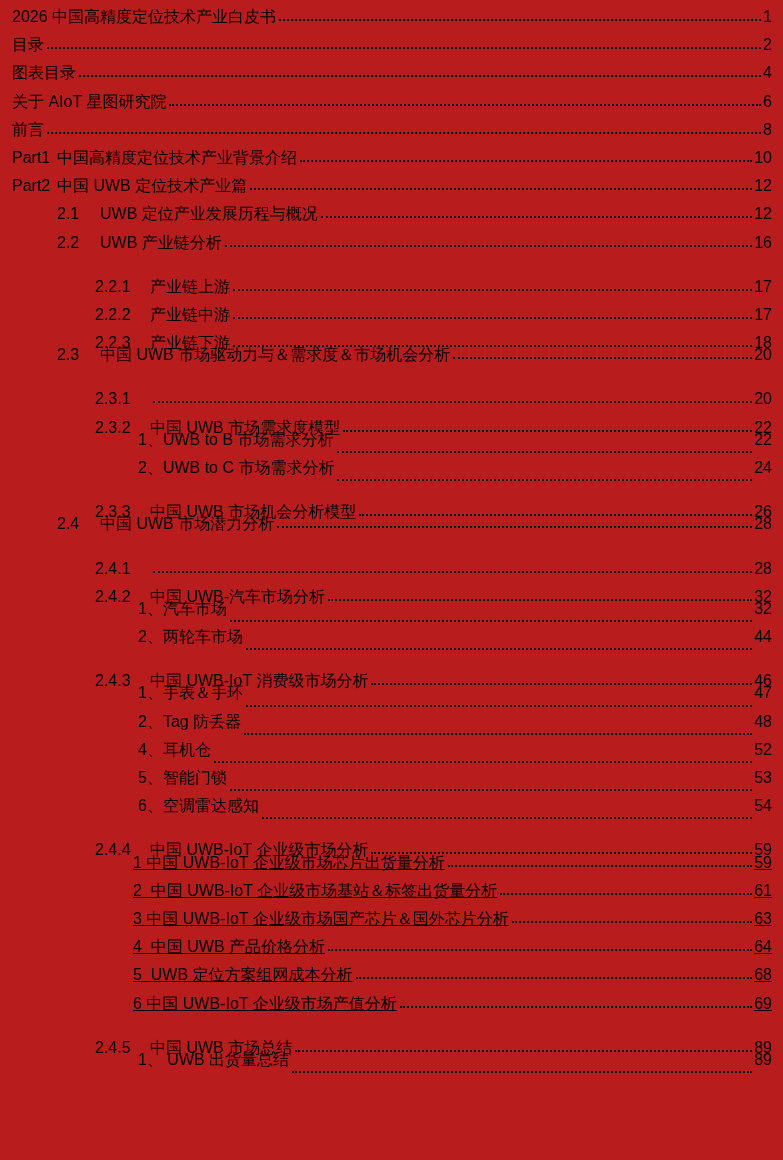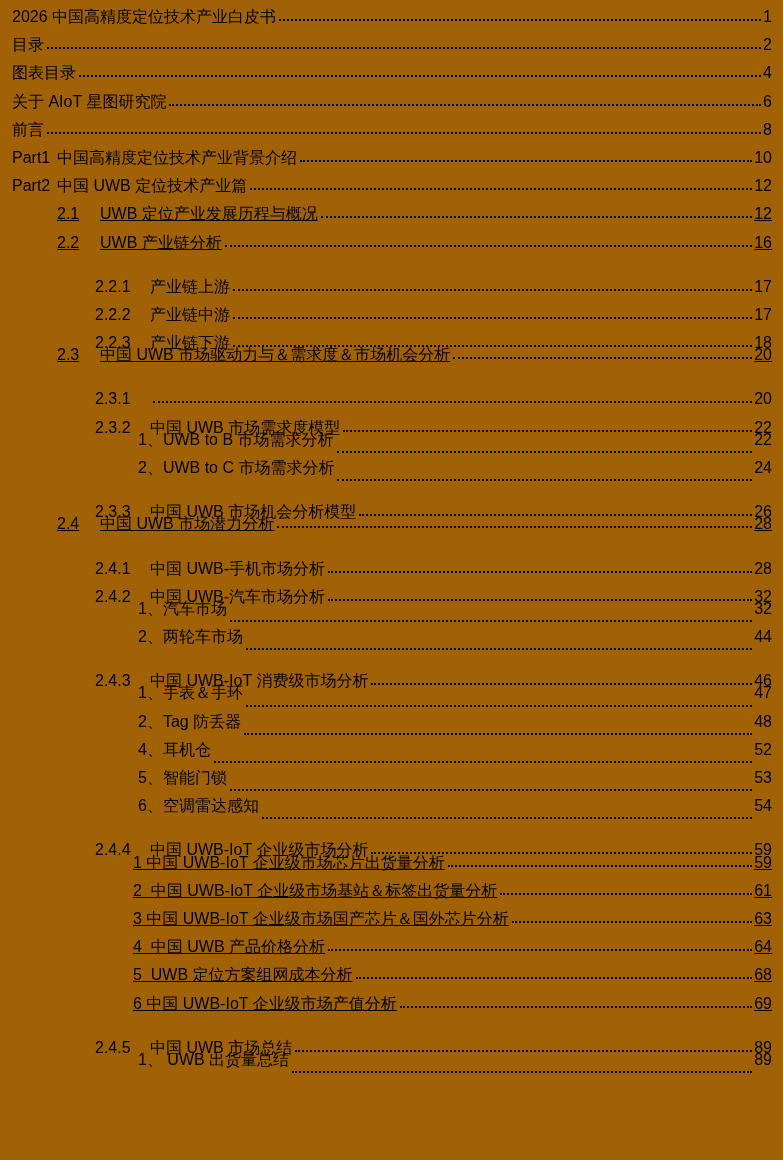--- a/index.html
+++ b/index.html
@@ -12,37 +12,37 @@
     height: 1160px;
     overflow: hidden;
     font-family: "Liberation Sans", "DejaVu Sans", sans-serif;
     color: #000000;
   }
   .page {
     box-sizing: border-box;
     width: 783px;
     height: 1160px;
     padding: 3px 11px 0 12px;
-    background: #a16207;
+    background: #b91c1c;
   }
   .toc {
     display: flex;
     flex-direction: column;
   }
   .row {
     display: flex;
     align-items: baseline;
     height: 28.2px;
     font-size: 16px;
     line-height: 28.2px;
     white-space: pre;
   }
   
   .ind0 { padding-left: 0; }
-  .ind1 { padding-left: 45px; text-decoration: underline; }
+  .ind1 { padding-left: 45px; }
   .ind2 { padding-left: 83px; }
   .ind3 { padding-left: 126px; align-items: flex-end; }
   .ind4 { padding-left: 121px; text-decoration: underline; }
   
   .num  { flex: none; white-space: pre; }
   .numw0 { min-width: 45px; }
   .numw1 { min-width: 43px; }
   .numw2 { min-width: 55px; margin-top: 16px; }
   .t {
     flex: none;
@@ -78,21 +78,21 @@
       <div class="row ind2"><span class="num numw2">2.2.1</span><span class="t">产业链上游</span><span class="leader"></span><span class="pg">17</span></div>
       <div class="row ind2"><span class="num numw2">2.2.2</span><span class="t">产业链中游</span><span class="leader"></span><span class="pg">17</span></div>
       <div class="row ind2"><span class="num numw2">2.2.3</span><span class="t">产业链下游</span><span class="leader"></span><span class="pg">18</span></div>
       <div class="row ind1"><span class="num numw1">2.3</span><span class="t">中国 UWB 市场驱动力与＆需求度＆市场机会分析</span><span class="leader"></span><span class="pg">20</span></div>
       <div class="row ind2"><span class="num numw2">2.3.1</span><span class="leader"></span><span class="pg">20</span></div>
       <div class="row ind2"><span class="num numw2">2.3.2</span><span class="t">中国 UWB 市场需求度模型</span><span class="leader"></span><span class="pg">22</span></div>
       <div class="row ind3"><span class="t">1、UWB to B 市场需求分析</span><span class="leader"></span><span class="pg">22</span></div>
       <div class="row ind3"><span class="t">2、UWB to C 市场需求分析</span><span class="leader"></span><span class="pg">24</span></div>
       <div class="row ind2"><span class="num numw2">2.3.3</span><span class="t">中国 UWB 市场机会分析模型</span><span class="leader"></span><span class="pg">26</span></div>
       <div class="row ind1"><span class="num numw1">2.4</span><span class="t">中国 UWB 市场潜力分析</span><span class="leader"></span><span class="pg">28</span></div>
-      <div class="row ind2"><span class="num numw2">2.4.1</span><span class="t">中国 UWB-手机市场分析</span><span class="leader"></span><span class="pg">28</span></div>
+      <div class="row ind2"><span class="num numw2">2.4.1</span><span class="leader"></span><span class="pg">28</span></div>
       <div class="row ind2"><span class="num numw2">2.4.2</span><span class="t">中国 UWB-汽车市场分析</span><span class="leader"></span><span class="pg">32</span></div>
       <div class="row ind3"><span class="t">1、汽车市场</span><span class="leader"></span><span class="pg">32</span></div>
       <div class="row ind3"><span class="t">2、两轮车市场</span><span class="leader"></span><span class="pg">44</span></div>
       <div class="row ind2"><span class="num numw2">2.4.3</span><span class="t">中国 UWB-IoT 消费级市场分析</span><span class="leader"></span><span class="pg">46</span></div>
       <div class="row ind3"><span class="t">1、手表＆手环</span><span class="leader"></span><span class="pg">47</span></div>
       <div class="row ind3"><span class="t">2、Tag 防丢器</span><span class="leader"></span><span class="pg">48</span></div>
       <div class="row ind3"><span class="t">4、耳机仓</span><span class="leader"></span><span class="pg">52</span></div>
       <div class="row ind3"><span class="t">5、智能门锁</span><span class="leader"></span><span class="pg">53</span></div>
       <div class="row ind3"><span class="t">6、空调雷达感知</span><span class="leader"></span><span class="pg">54</span></div>
       <div class="row ind2"><span class="num numw2">2.4.4</span><span class="t">中国 UWB-IoT 企业级市场分析</span><span class="leader"></span><span class="pg">59</span></div>

